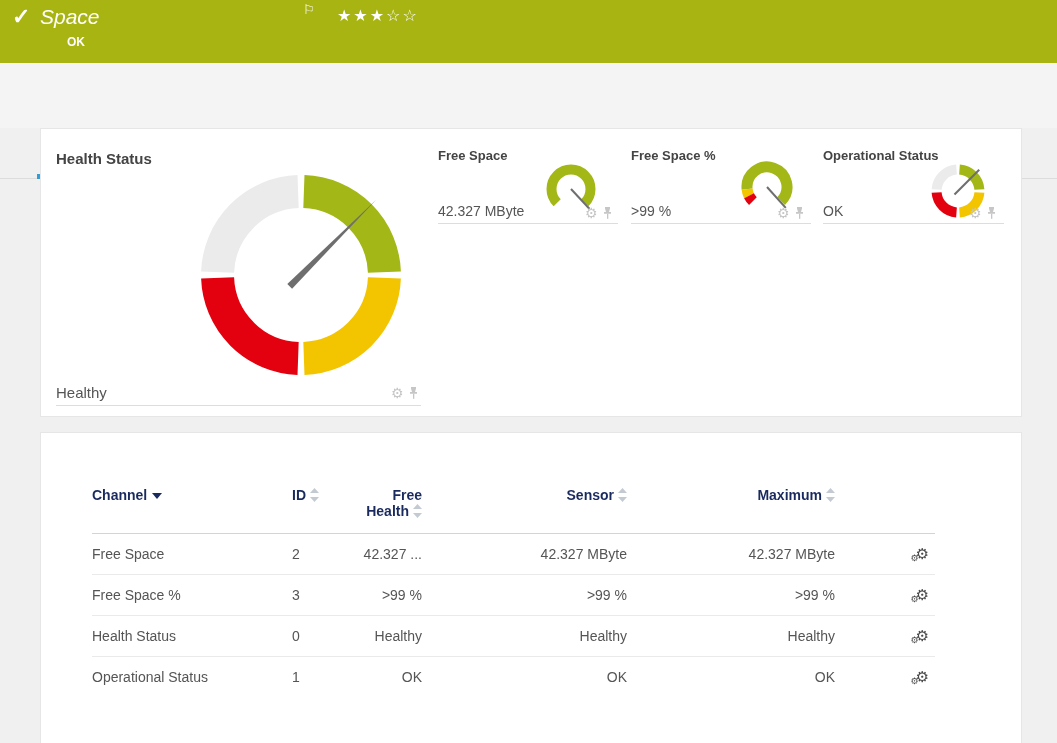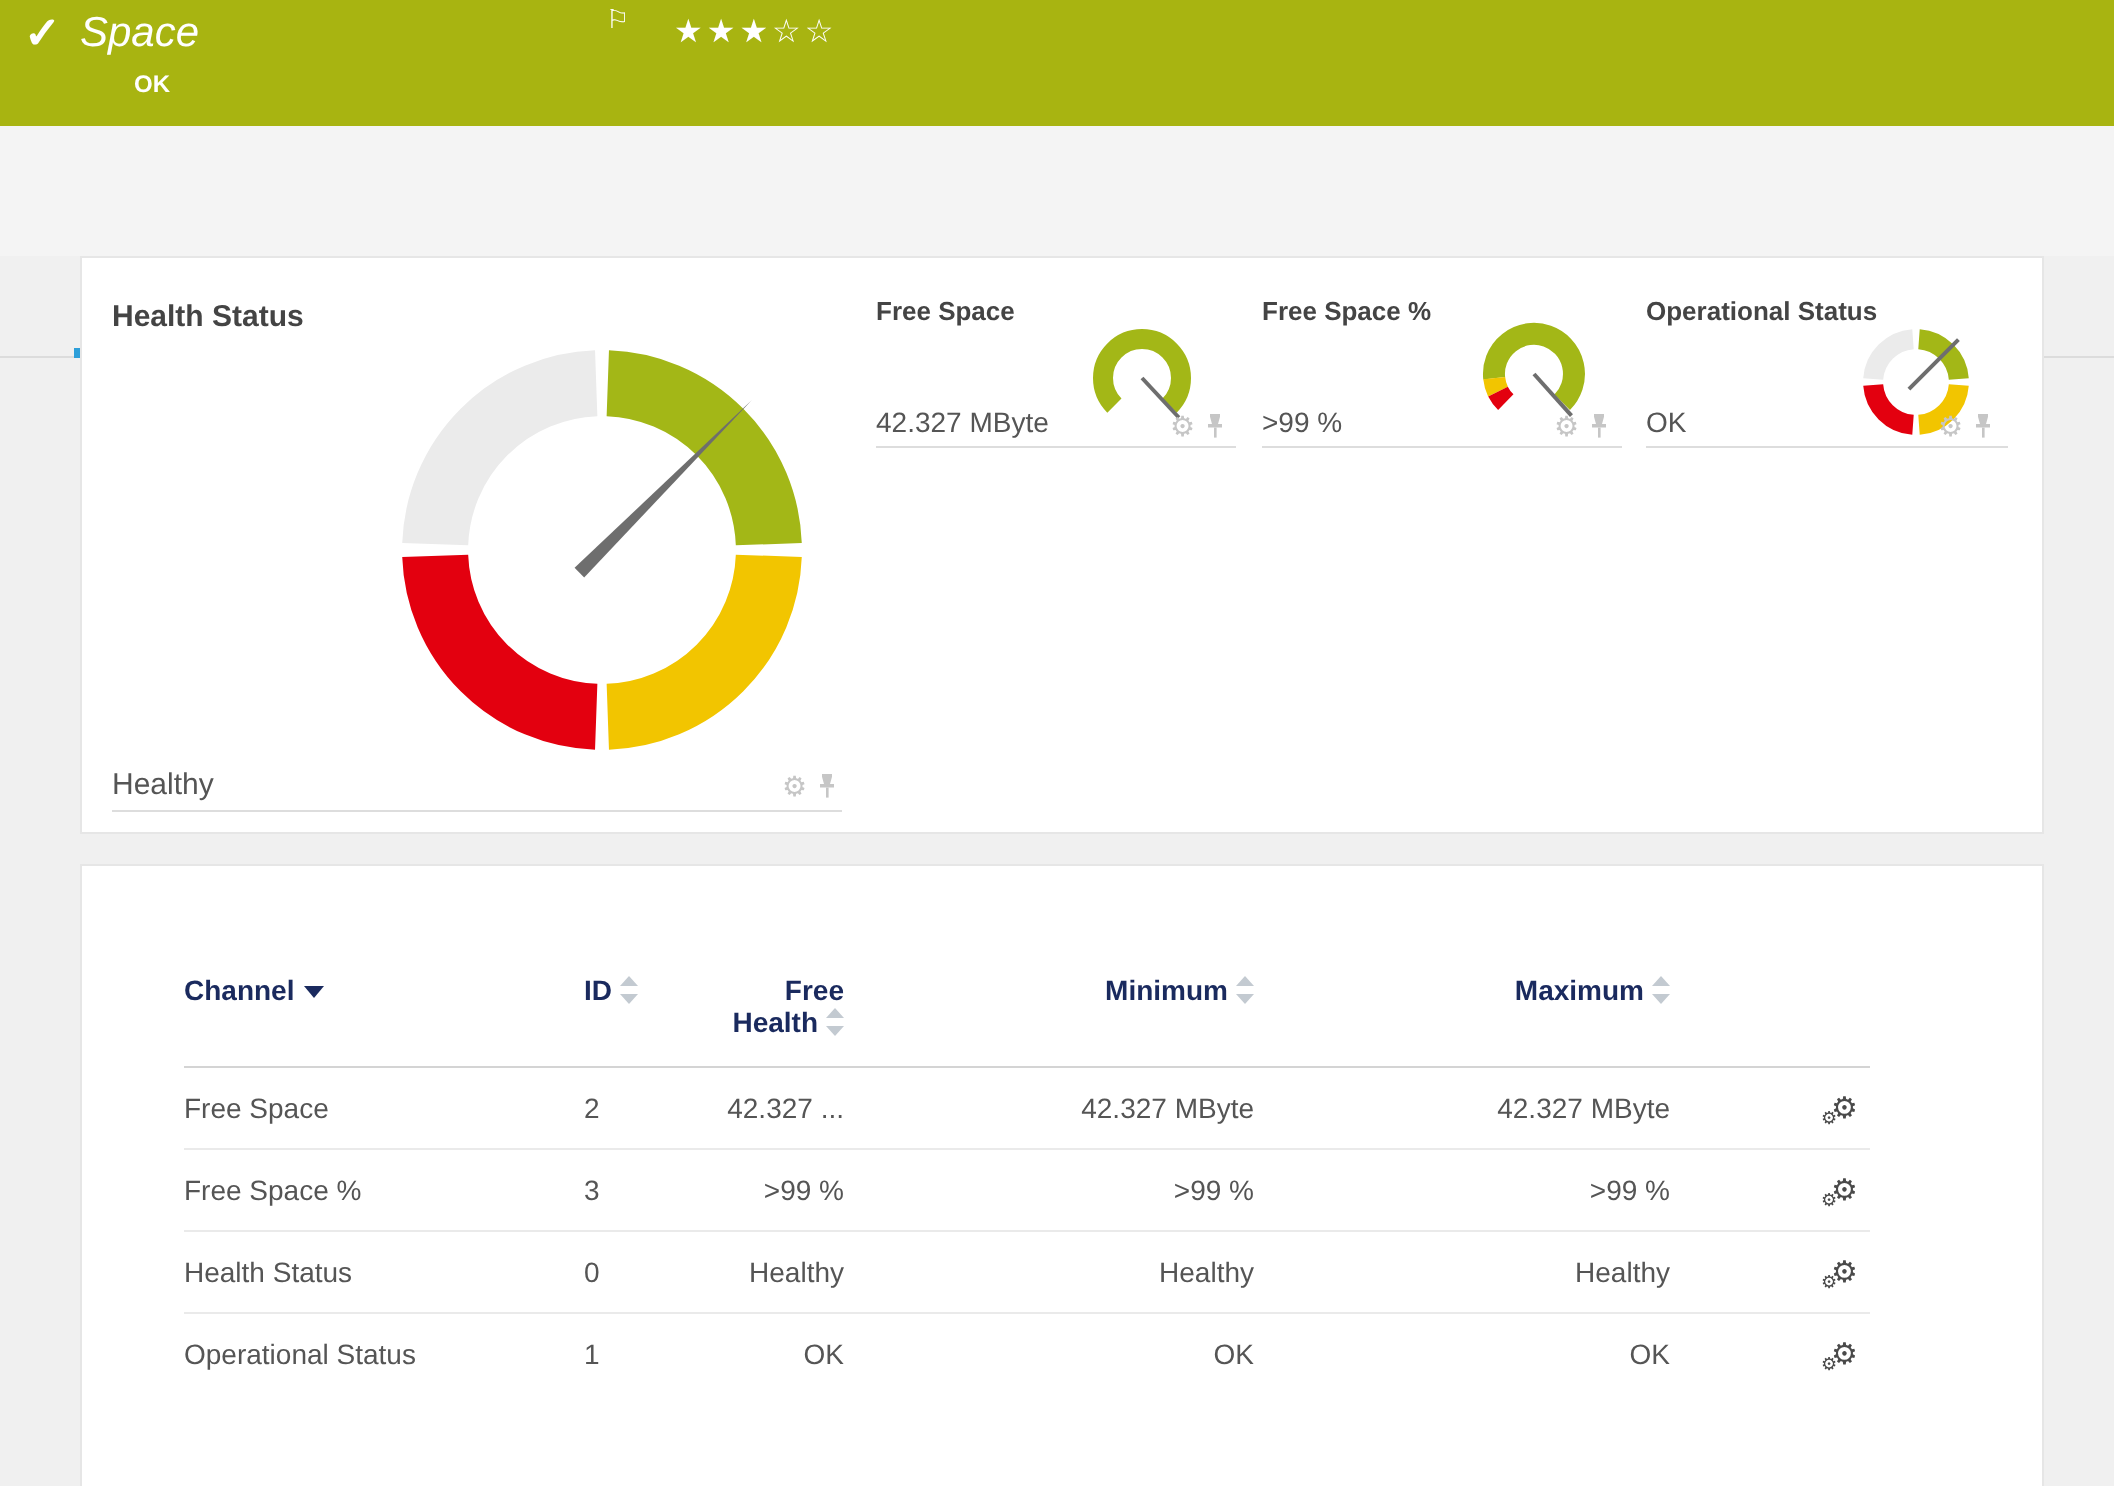--- a/index.html
+++ b/index.html
@@ -180,21 +180,21 @@
             <path d="M0 0 H10 L5 6 Z" fill="#1a2a5e"></path>
           </svg></th>
       <th class="c-id"><span>ID</span><svg class="sort-svg" width="9" height="14">
             <path d="M4.5 0 L9 5 H0 Z" fill="#c3cad1"></path>
             <path d="M4.5 14 L9 9 H0 Z" fill="#c3cad1"></path>
           </svg></th>
       <th class="c-last"><span>Free</span><br><span>Health</span><svg class="sort-svg" width="9" height="14">
             <path d="M4.5 0 L9 5 H0 Z" fill="#c3cad1"></path>
             <path d="M4.5 14 L9 9 H0 Z" fill="#c3cad1"></path>
           </svg></th>
-      <th class="c-min"><span>Minimum</span><svg class="sort-svg" width="9" height="14">
+      <th class="c-min"><span>Sensor</span><svg class="sort-svg" width="9" height="14">
             <path d="M4.5 0 L9 5 H0 Z" fill="#c3cad1"></path>
             <path d="M4.5 14 L9 9 H0 Z" fill="#c3cad1"></path>
           </svg></th>
       <th class="c-max"><span>Maximum</span><svg class="sort-svg" width="9" height="14">
             <path d="M4.5 0 L9 5 H0 Z" fill="#c3cad1"></path>
             <path d="M4.5 14 L9 9 H0 Z" fill="#c3cad1"></path>
           </svg></th>
       <th class="c-gear"></th>
     </tr>
   </thead>

